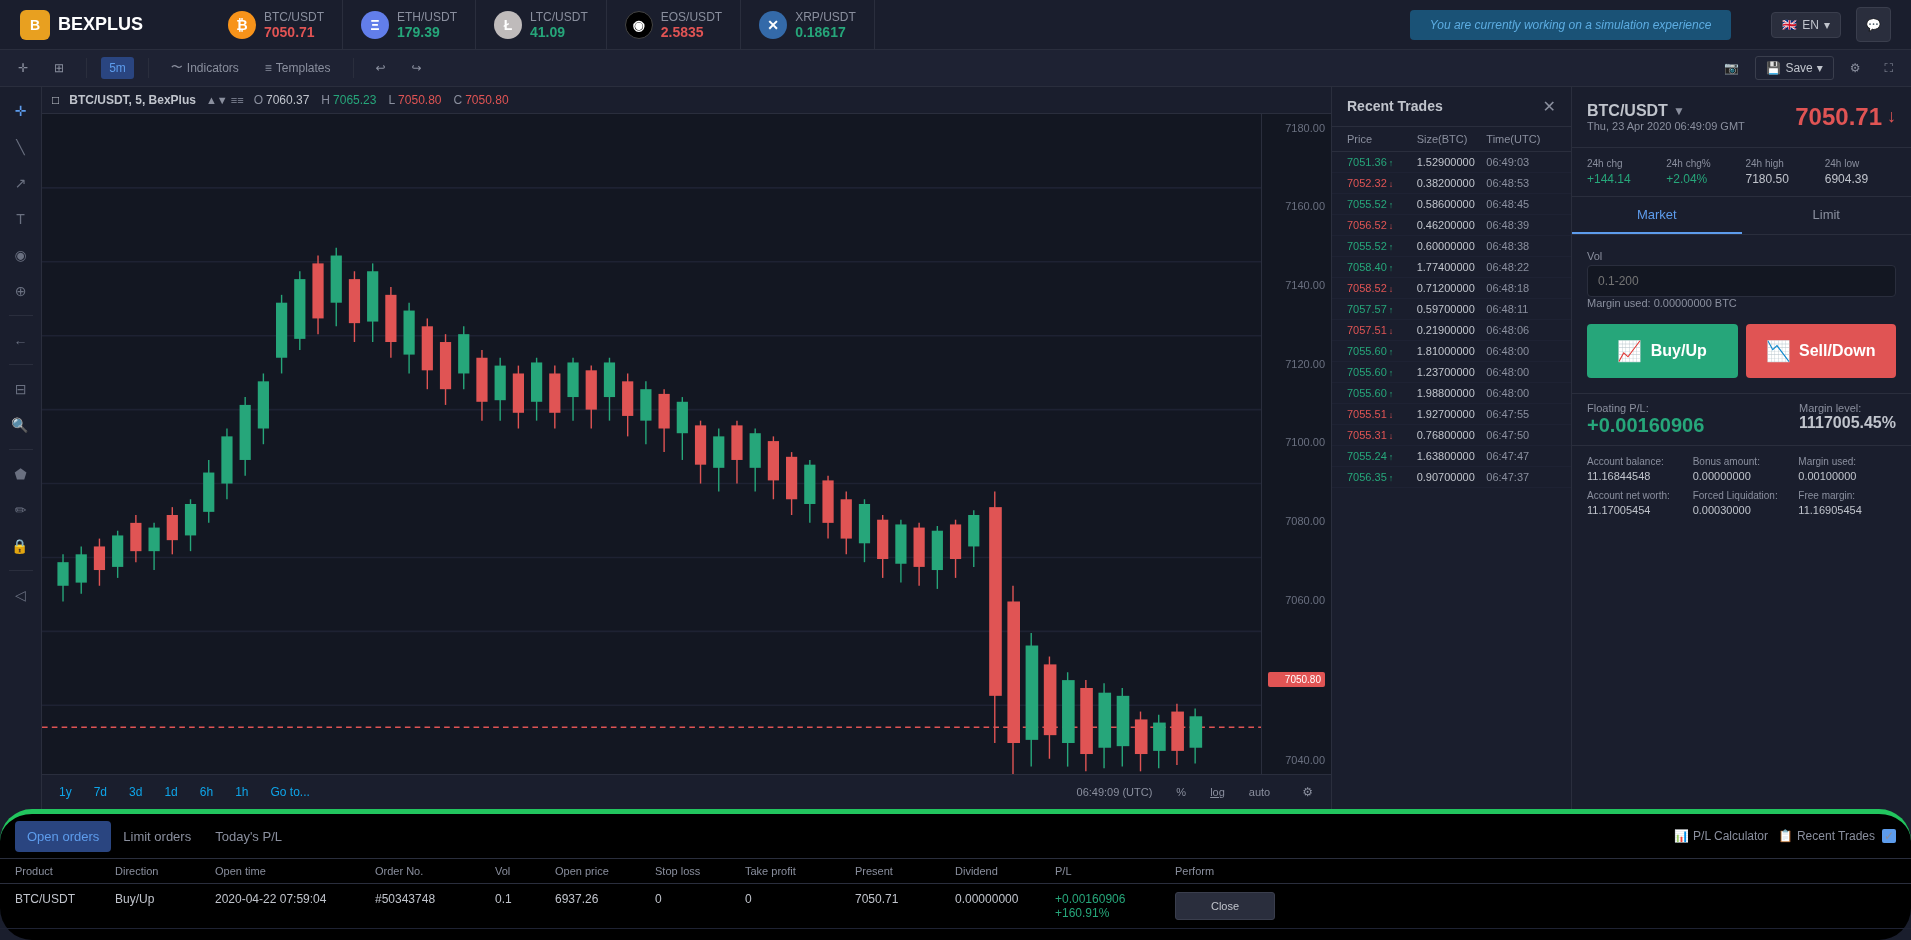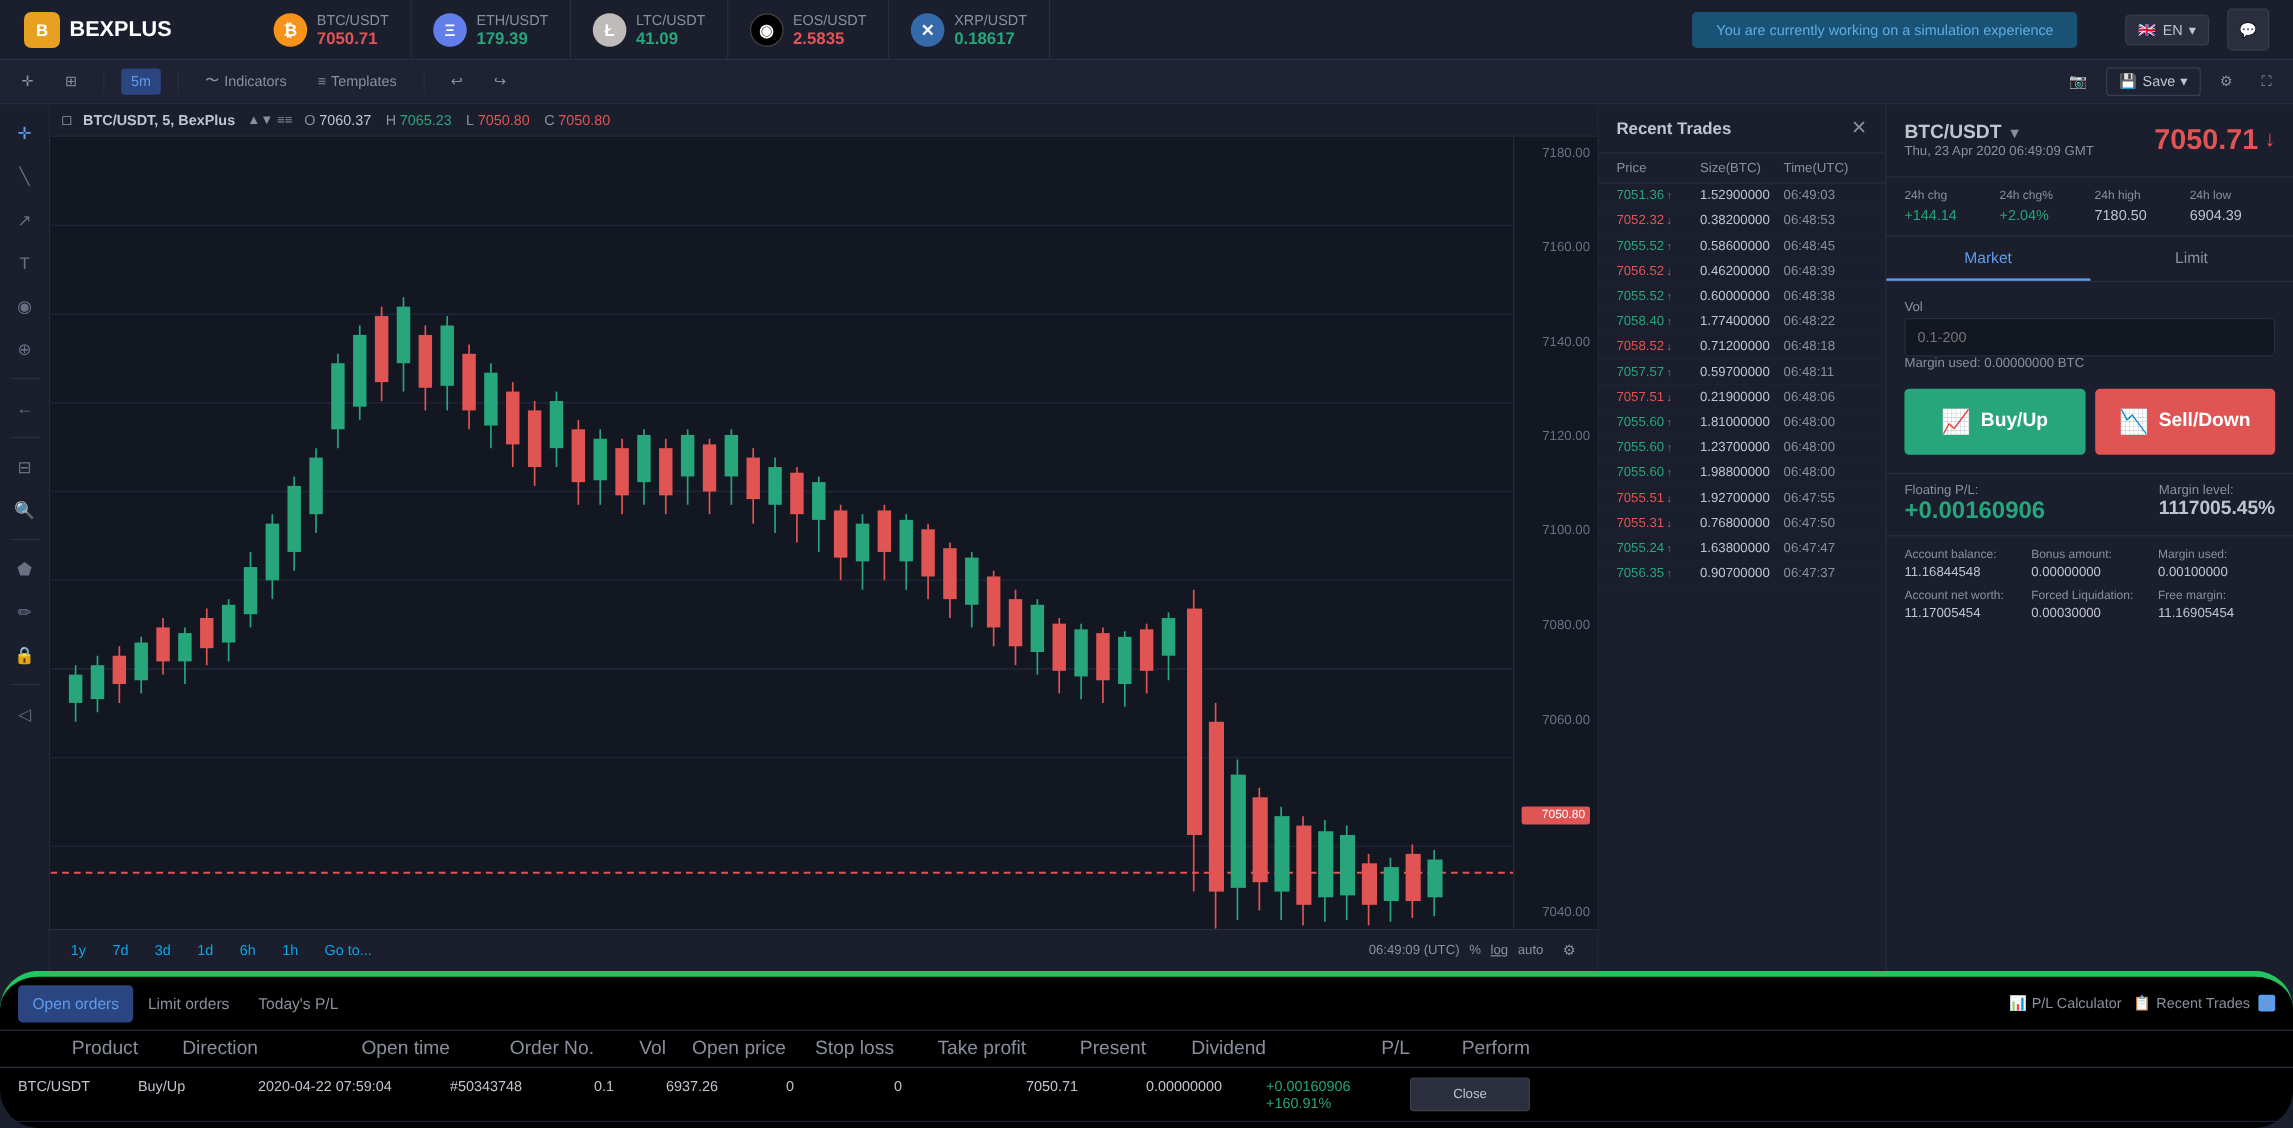--- a/index.html
+++ b/index.html
@@ -14,21 +14,21 @@
     .ticker-icon { width: 28px; height: 28px; border-radius: 50%; display: flex; align-items: center; justify-content: center; margin-right: 8px; font-size: 14px; font-weight: bold; }
     .ticker-btc { background: #f7931a; color: white; }
     .ticker-eth { background: #627eea; color: white; }
     .ticker-ltc { background: #bfbbbb; color: white; }
     .ticker-eos { background: #000; color: white; border: 1px solid #444; }
     .ticker-xrp { background: #346aa9; color: white; }
     .ticker-name { font-size: 12px; color: #8a8f9e; }
     .ticker-price { font-size: 14px; font-weight: bold; }
     .ticker-price.red { color: #e05454; }
     .ticker-price.green { color: #26a67a; }
-    .simulation-banner { background: #1a5276; color: #5dade2; padding: 8px 20px; font-size: 12px; border-radius: 4px; margin: 0 20px; }
+    .simulation-banner { background: #1a5276; color: #5dade2; padding: 8px 20px; font-size: 12px; border-radius: 4px; margin: 0 20px; font-style: italic; }
     .header-right { display: flex; align-items: center; margin-left: auto; padding: 0 20px; gap: 15px; }
     .lang-btn { display: flex; align-items: center; gap: 5px; background: #2a2e3d; border: 1px solid #3a3e4d; border-radius: 4px; padding: 5px 10px; cursor: pointer; color: #c0c4cc; }
     .chat-btn { width: 35px; height: 35px; background: #2a2e3d; border: 1px solid #3a3e4d; border-radius: 4px; display: flex; align-items: center; justify-content: center; cursor: pointer; color: #c0c4cc; }
 
     
     .chart-toolbar { display: flex; align-items: center; background: #1e2233; height: 45px; border-bottom: 1px solid #2a2e3d; padding: 0 10px; gap: 10px; }
     .toolbar-btn { background: transparent; border: none; color: #8a8f9e; cursor: pointer; padding: 4px 8px; border-radius: 3px; font-size: 12px; display: flex; align-items: center; gap: 4px; }
     .toolbar-btn.active { background: #2a4580; color: #5d9cec; }
     .toolbar-divider { width: 1px; height: 20px; background: #2a2e3d; margin: 0 4px; }
     .save-btn { display: flex; align-items: center; gap: 4px; background: transparent; border: 1px solid #3a3e4d; color: #c0c4cc; padding: 4px 10px; border-radius: 3px; cursor: pointer; font-size: 12px; }
@@ -61,21 +61,21 @@
     .y-axis { position: absolute; right: 0; top: 0; bottom: 0; width: 70px; background: #131722; border-left: 1px solid #2a2e3d; display: flex; flex-direction: column; justify-content: space-between; padding: 10px 5px; }
     .y-label { font-size: 11px; color: #6a7080; text-align: right; }
     
     
     .x-axis { height: 25px; background: #1a1e2d; display: flex; align-items: center; padding: 0 10px; border-top: 1px solid #2a2e3d; }
     .x-label { font-size: 11px; color: #6a7080; }
     
     
     .chart-bottom { display: flex; align-items: center; background: #1a1e2d; height: 35px; border-top: 1px solid #2a2e3d; padding: 0 10px; gap: 8px; }
     .timeframe-btn { background: transparent; border: none; color: #0ea5e9; cursor: pointer; padding: 3px 7px; border-radius: 3px; font-size: 12px; }
-    .chart-bottom-right { margin-left: auto; display: flex; align-items: center; gap: 8px; color: #8a8f9e; font-size: 11px; }
+    .chart-bottom-right { margin-left: auto; display: flex; align-items: center; gap: 24px; color: #8a8f9e; font-size: 11px; }
 
     
     .recent-trades-panel { width: 240px; background: #1a1e2d; border-left: 1px solid #2a2e3d; display: flex; flex-direction: column; }
     .panel-header { display: flex; align-items: center; justify-content: space-between; padding: 10px 15px; border-bottom: 1px solid #2a2e3d; }
     .panel-title { color: #c0c4cc; font-size: 14px; font-weight: bold; }
     .panel-close { cursor: pointer; color: #8a8f9e; font-size: 16px; }
     .trades-table-header { display: grid; grid-template-columns: 1fr 1fr 1fr; padding: 6px 15px; border-bottom: 1px solid #2a2e3d; color: #8a8f9e; font-size: 11px; }
     .trades-list { flex: 1; overflow-y: auto; }
     .trade-row { display: grid; grid-template-columns: 1fr 1fr 1fr; padding: 4px 15px; font-size: 11px; border-bottom: 1px solid #1e2233; }
     .trade-price.up { color: #26a67a; }
@@ -120,21 +120,21 @@
     .acct-label { color: #8a8f9e; font-size: 10px; }
     .acct-value { font-size: 11px; color: #c0c4cc; }
 
     
     .orders-section { border-top: 5px solid #22c55e; background: #000000; height: 160px; border-radius: 32px; }
     .orders-tabs { display: flex; align-items: center; padding: 0 15px; border-bottom: 1px solid #2a2e3d; height: 45px; }
     .orders-tab { padding: 8px 12px; cursor: pointer; font-size: 13px; color: #8a8f9e; border-radius: 4px; }
     .orders-tab.active { background: #2a4580; color: #5d9cec; }
     .orders-actions { margin-left: auto; display: flex; gap: 10px; }
     .orders-action-btn { display: flex; align-items: center; gap: 4px; color: #8a8f9e; cursor: pointer; font-size: 12px; background: transparent; border: none; }
-    .orders-table-header { display: grid; grid-template-columns: 100px 100px 160px 120px 60px 100px 90px 110px 100px 100px 120px 100px; padding: 6px 15px; border-bottom: 1px solid #2a2e3d; color: #8a8f9e; font-size: 16px; text-align: right; }
+    .orders-table-header { display: grid; grid-template-columns: 100px 100px 160px 120px 60px 100px 90px 110px 100px 100px 120px 100px; padding: 6px 15px; border-bottom: 1px solid #2a2e3d; color: #8a8f9e; font-size: 11px; }
     .orders-row { display: grid; grid-template-columns: 100px 100px 160px 120px 60px 100px 90px 110px 100px 100px 120px 100px; padding: 8px 15px; border-bottom: 1px solid #1e2233; font-size: 12px; }
     .orders-cell { color: #c0c4cc; }
     .orders-cell.green { color: #26a67a; }
     .close-btn { background: #2a2e3d; border: 1px solid #3a3e4d; border-radius: 3px; padding: 3px 10px; color: #c0c4cc; cursor: pointer; font-size: 11px; }
 
     
     .chart-svg { width: 100%; height: 100%; }
   </style>
 </head>
 <body>

